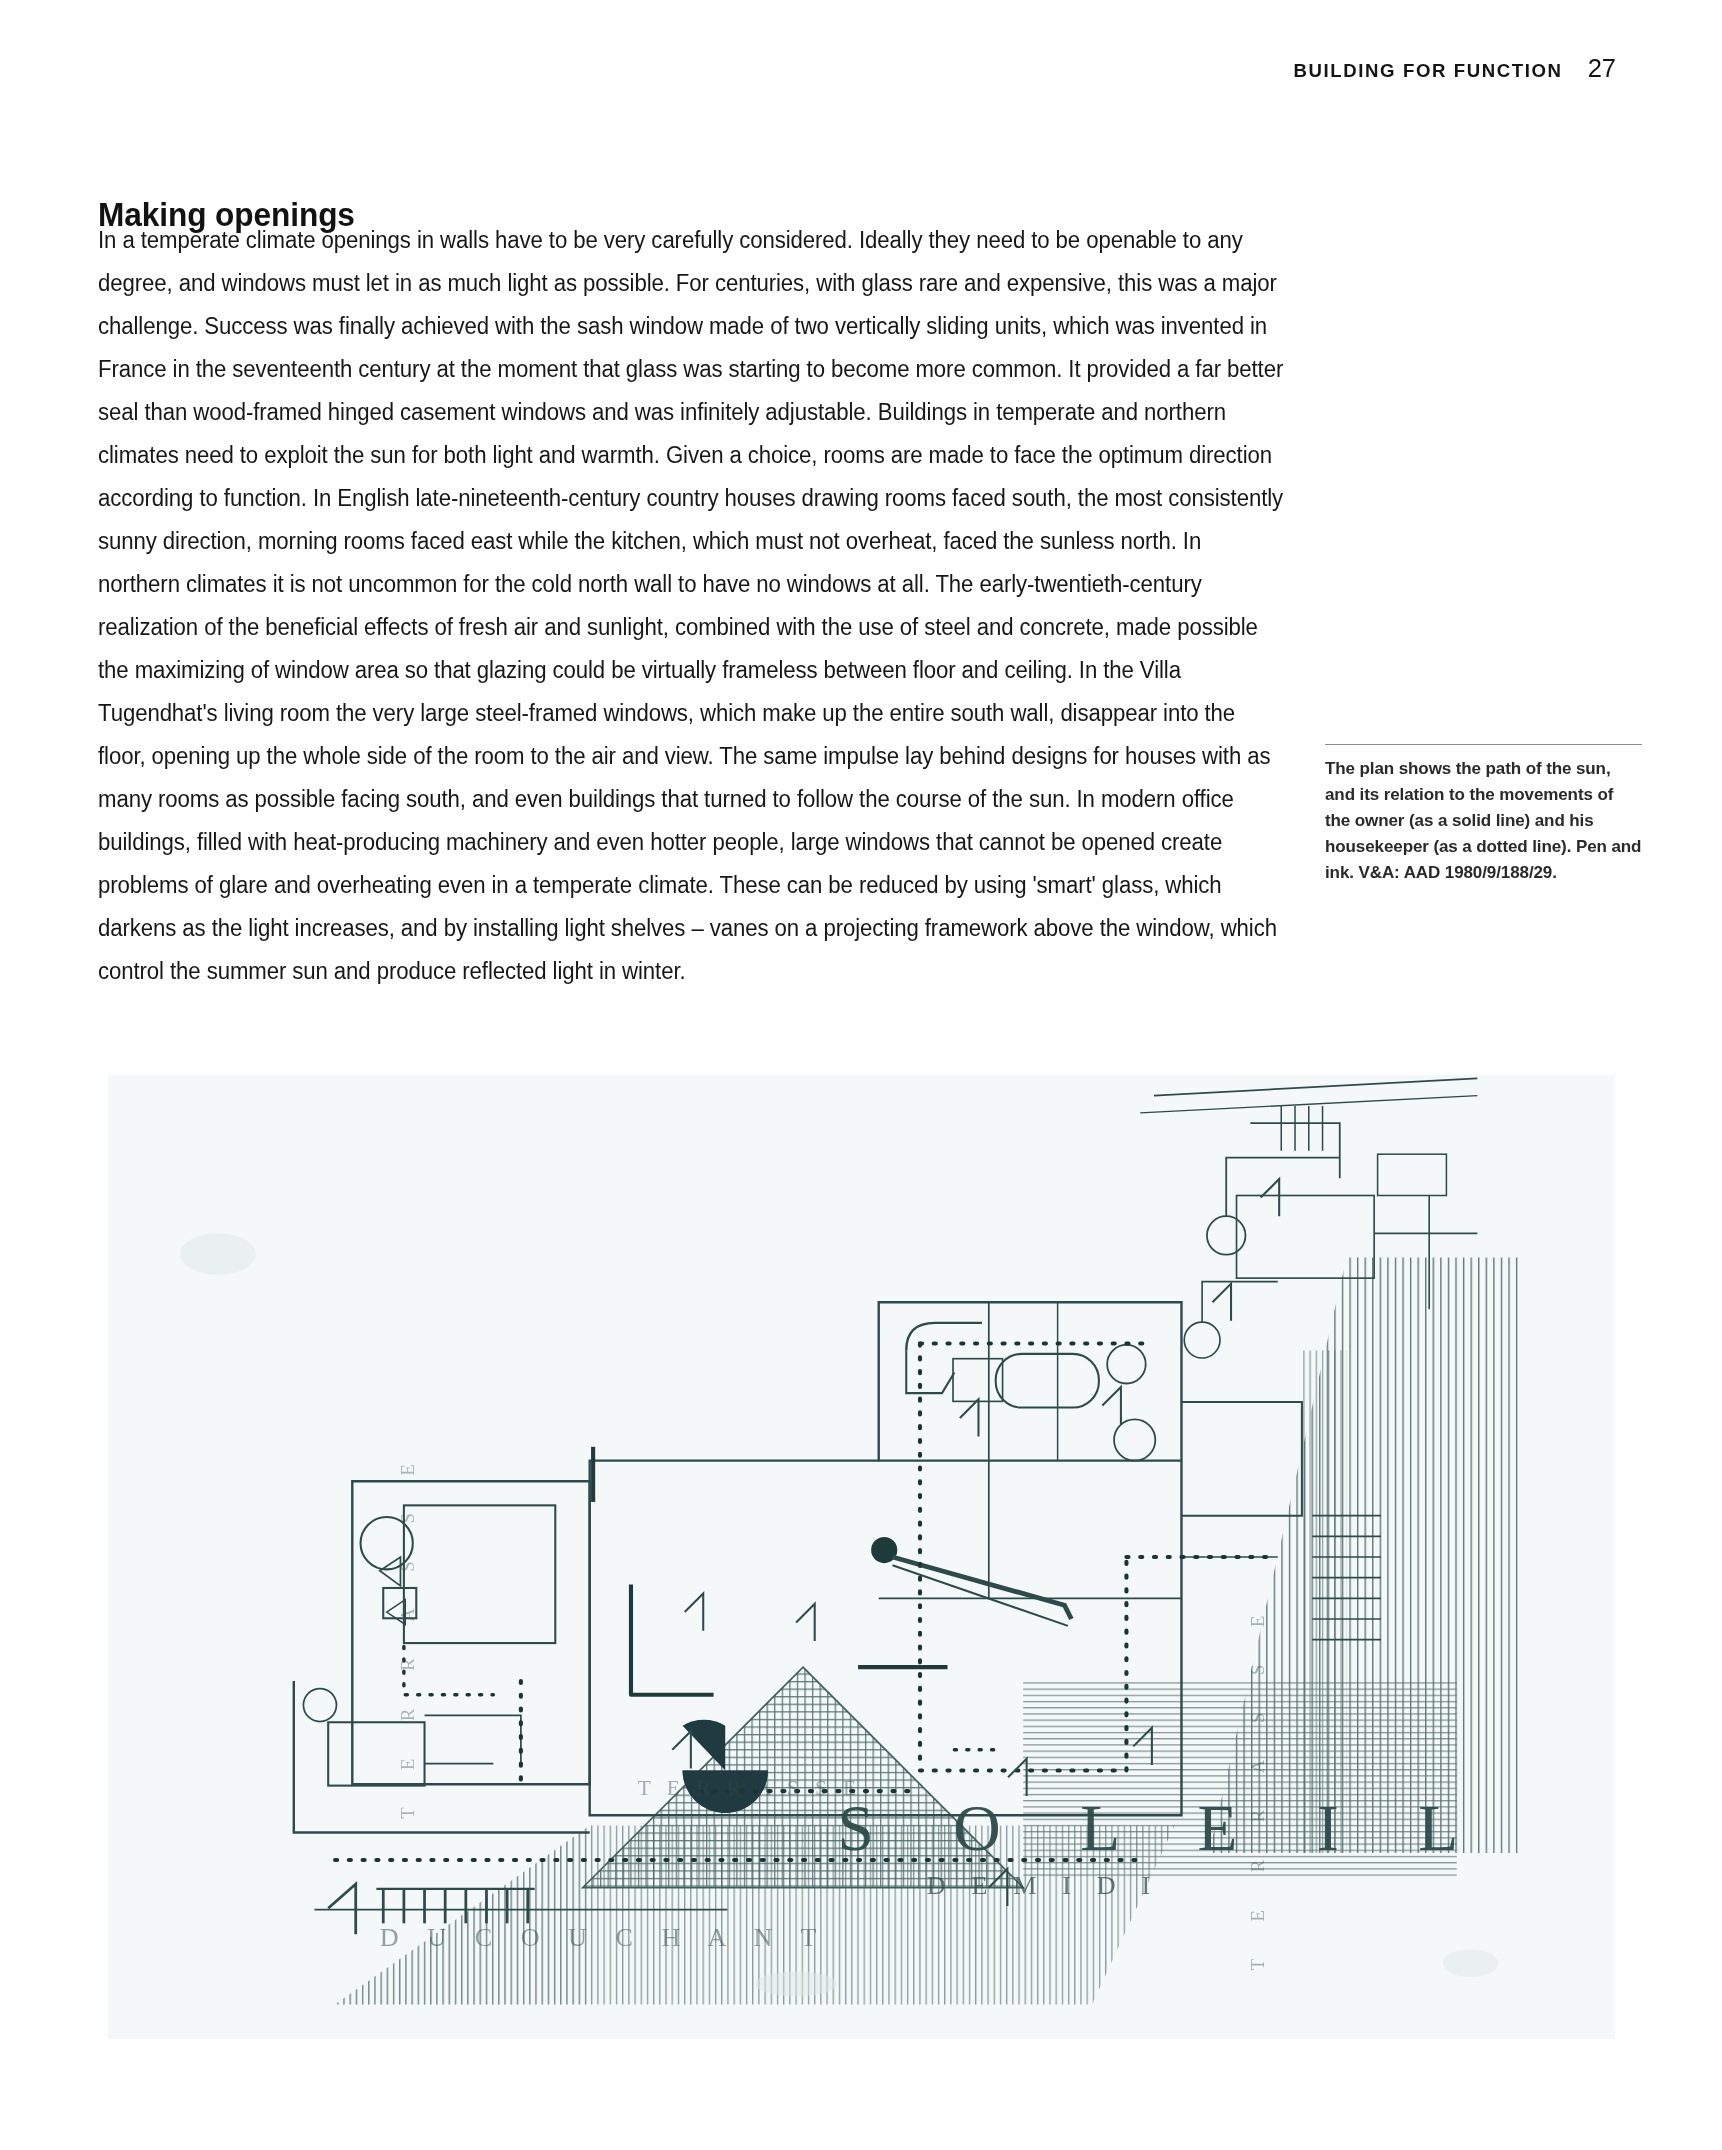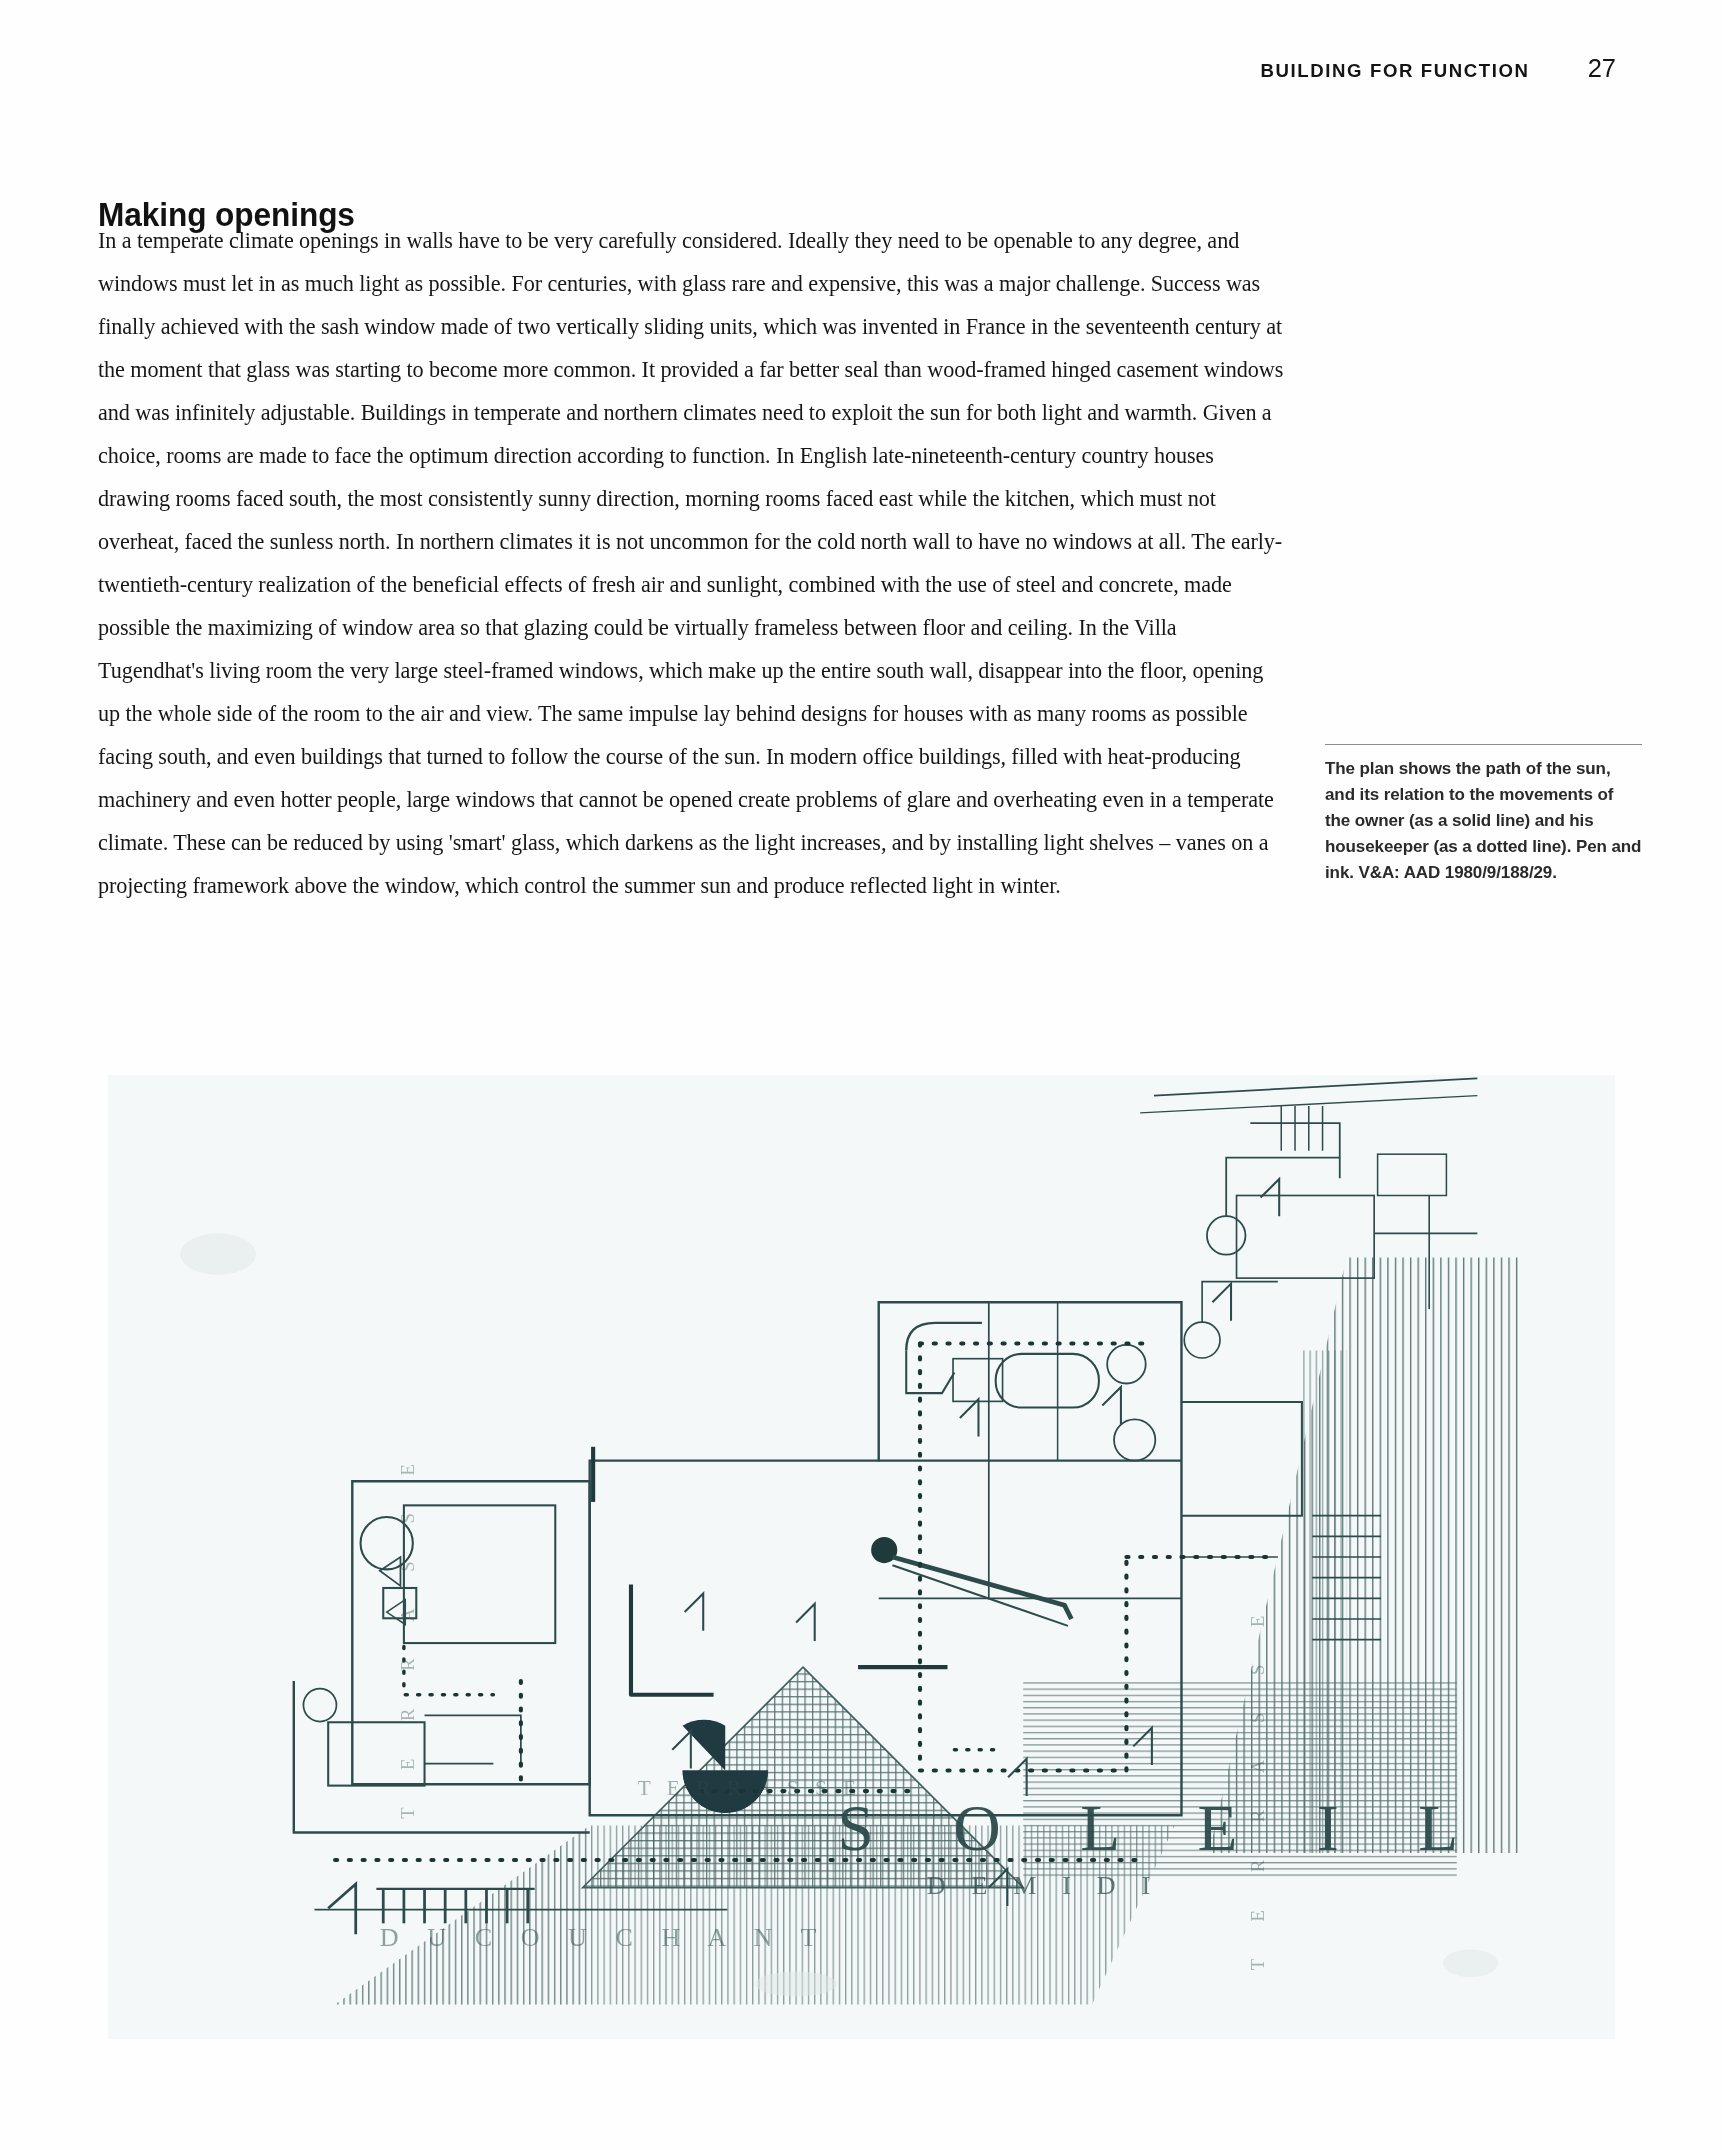--- a/index.html
+++ b/index.html
@@ -22,21 +22,21 @@
     background: #fefefe;
   }
 
   
   .running-head {
     position: absolute;
     top: 54px;
     right: 107px;
     display: flex;
     align-items: baseline;
-    gap: 58px;
+    gap: 25px;
   }
   .running-head .rh-title {
     font-size: 18.6px;
     font-weight: 700;
     letter-spacing: 1.6px;
     color: #141414;
   }
   .running-head .rh-page {
     font-size: 25.5px;
     font-weight: 400;
@@ -57,21 +57,20 @@
     transform: scaleX(0.93);
     transform-origin: left center;
   }
 
   
   .body-col {
     position: absolute;
     left: 98px;
     top: 219px;
     width: 1189px;
-    font-family: Liberation Serif, serif;
   }
   .body-col p {
     margin: 0;
     font-size: 23px;
     line-height: 43px;
     color: #171717;
     letter-spacing: -0.1px;
     text-align: left;
     transform: scaleX(0.965);
     transform-origin: left top;

